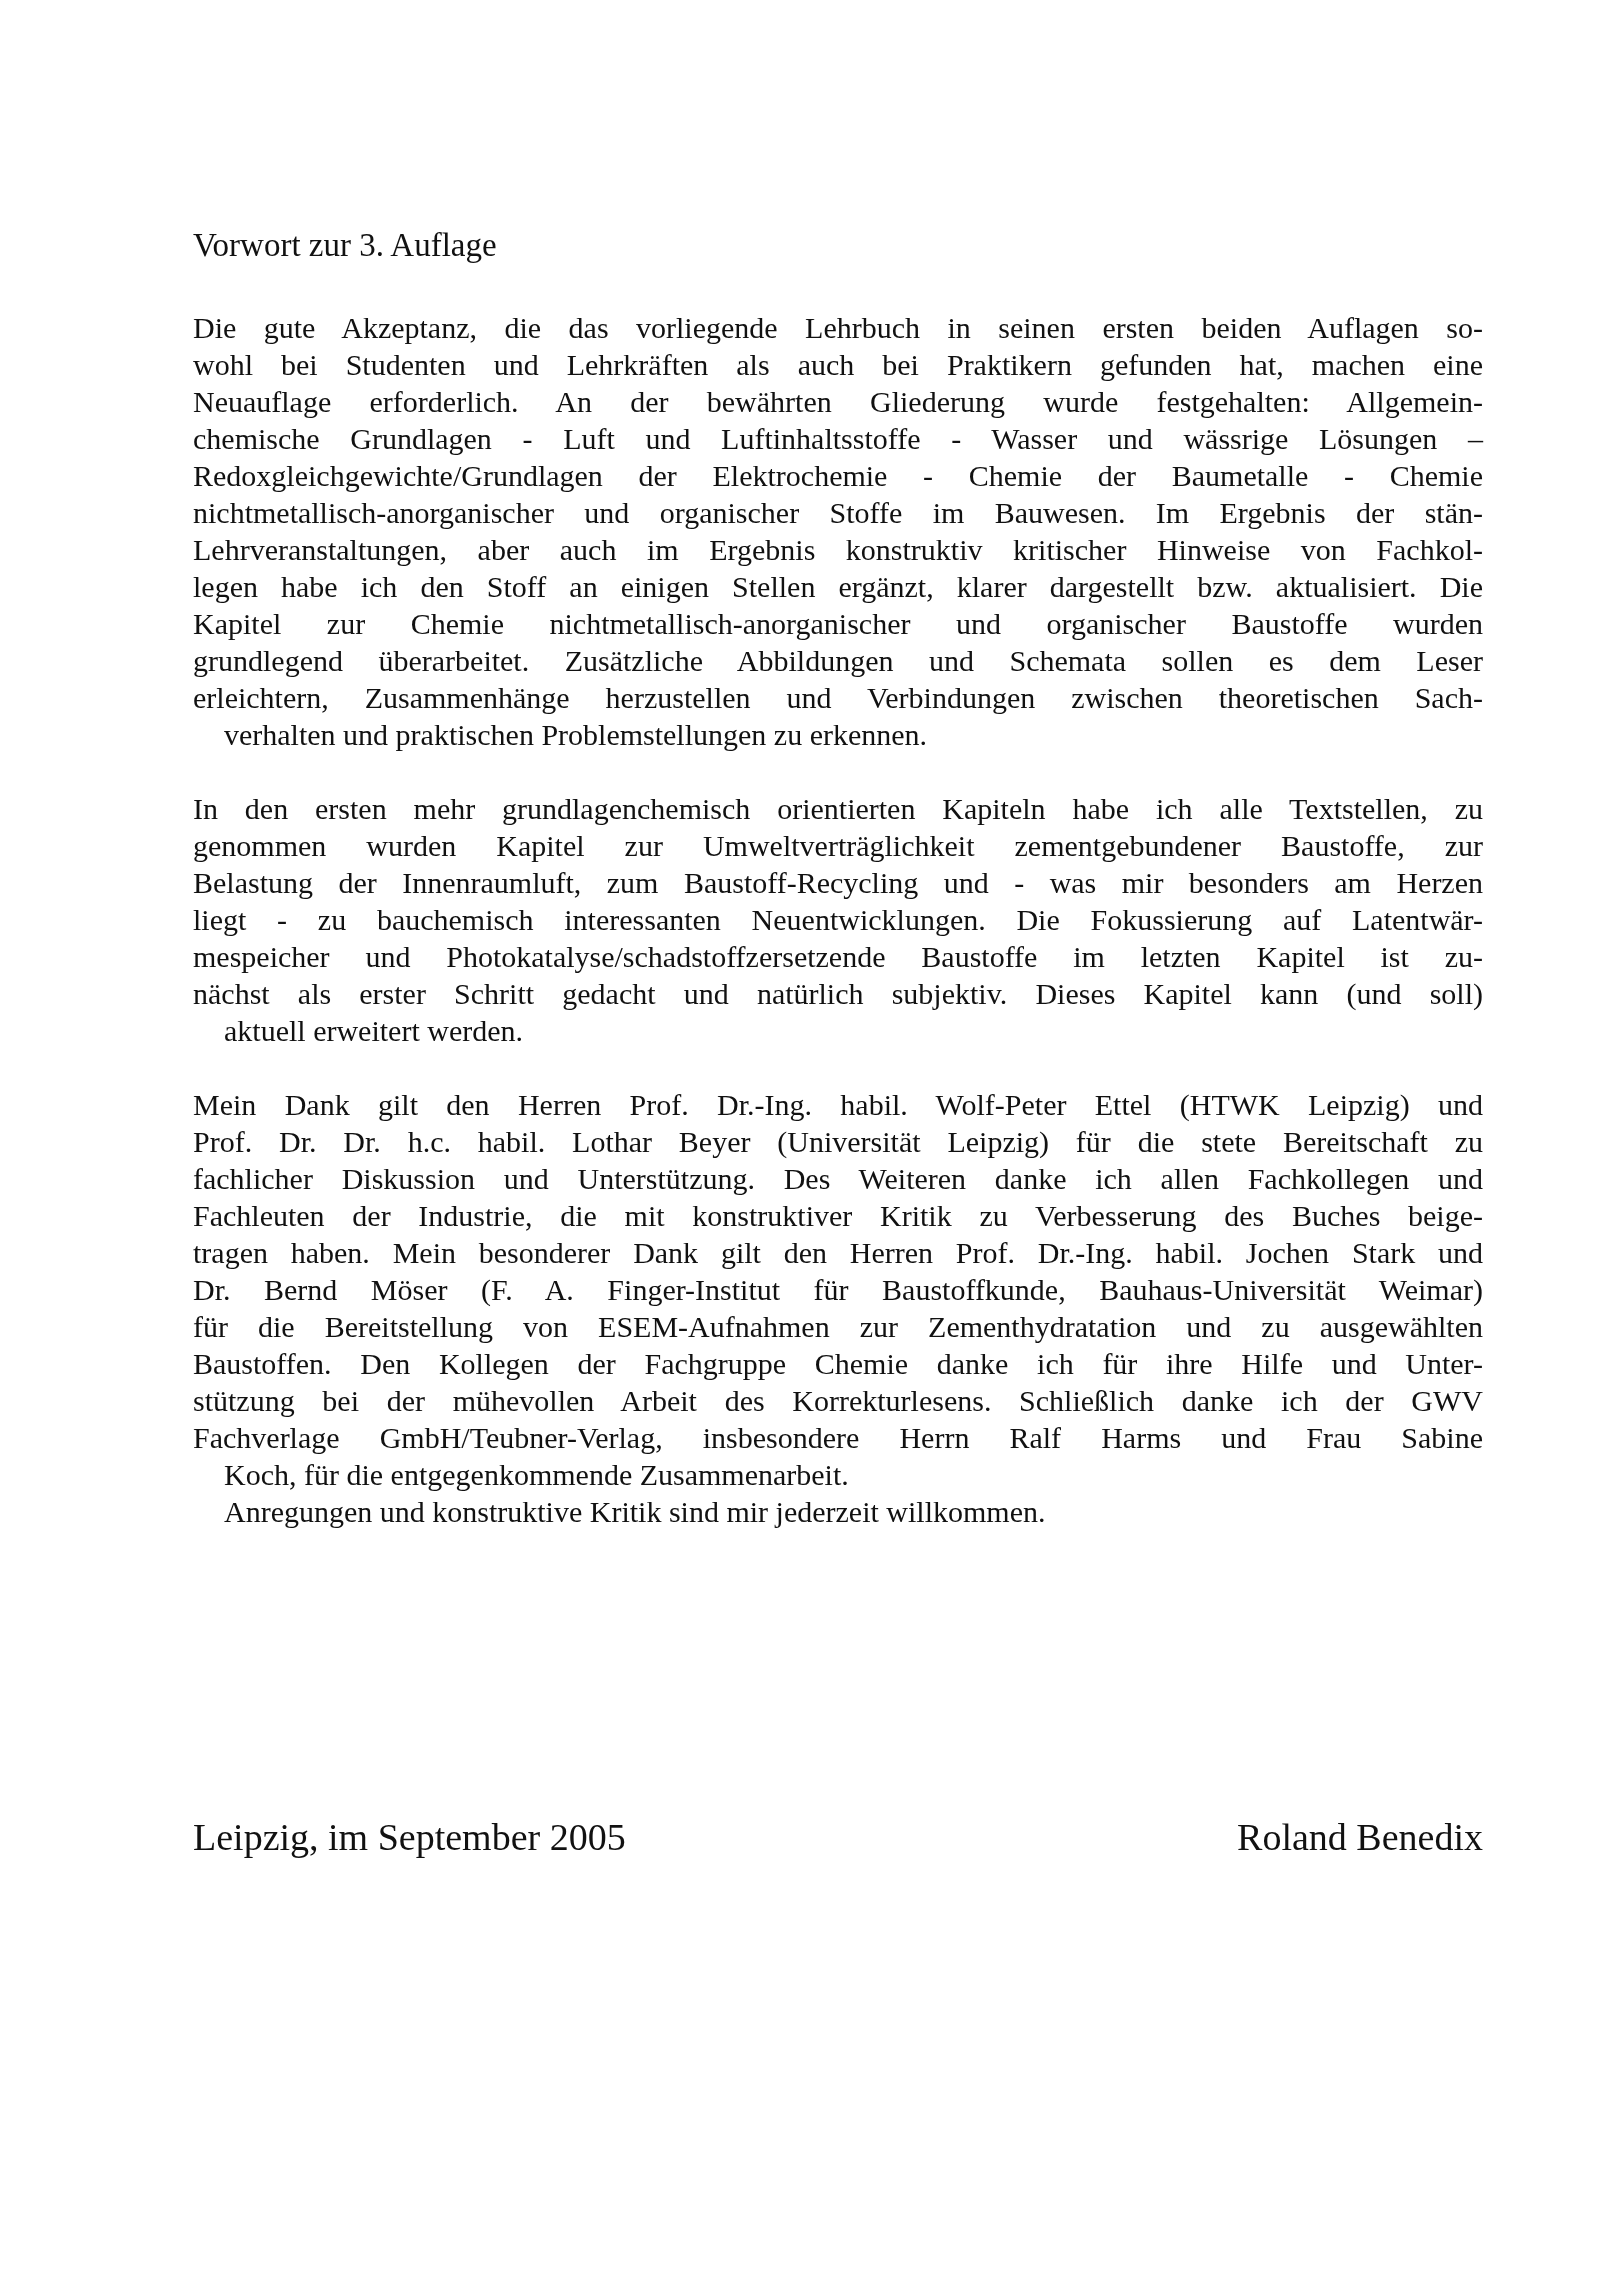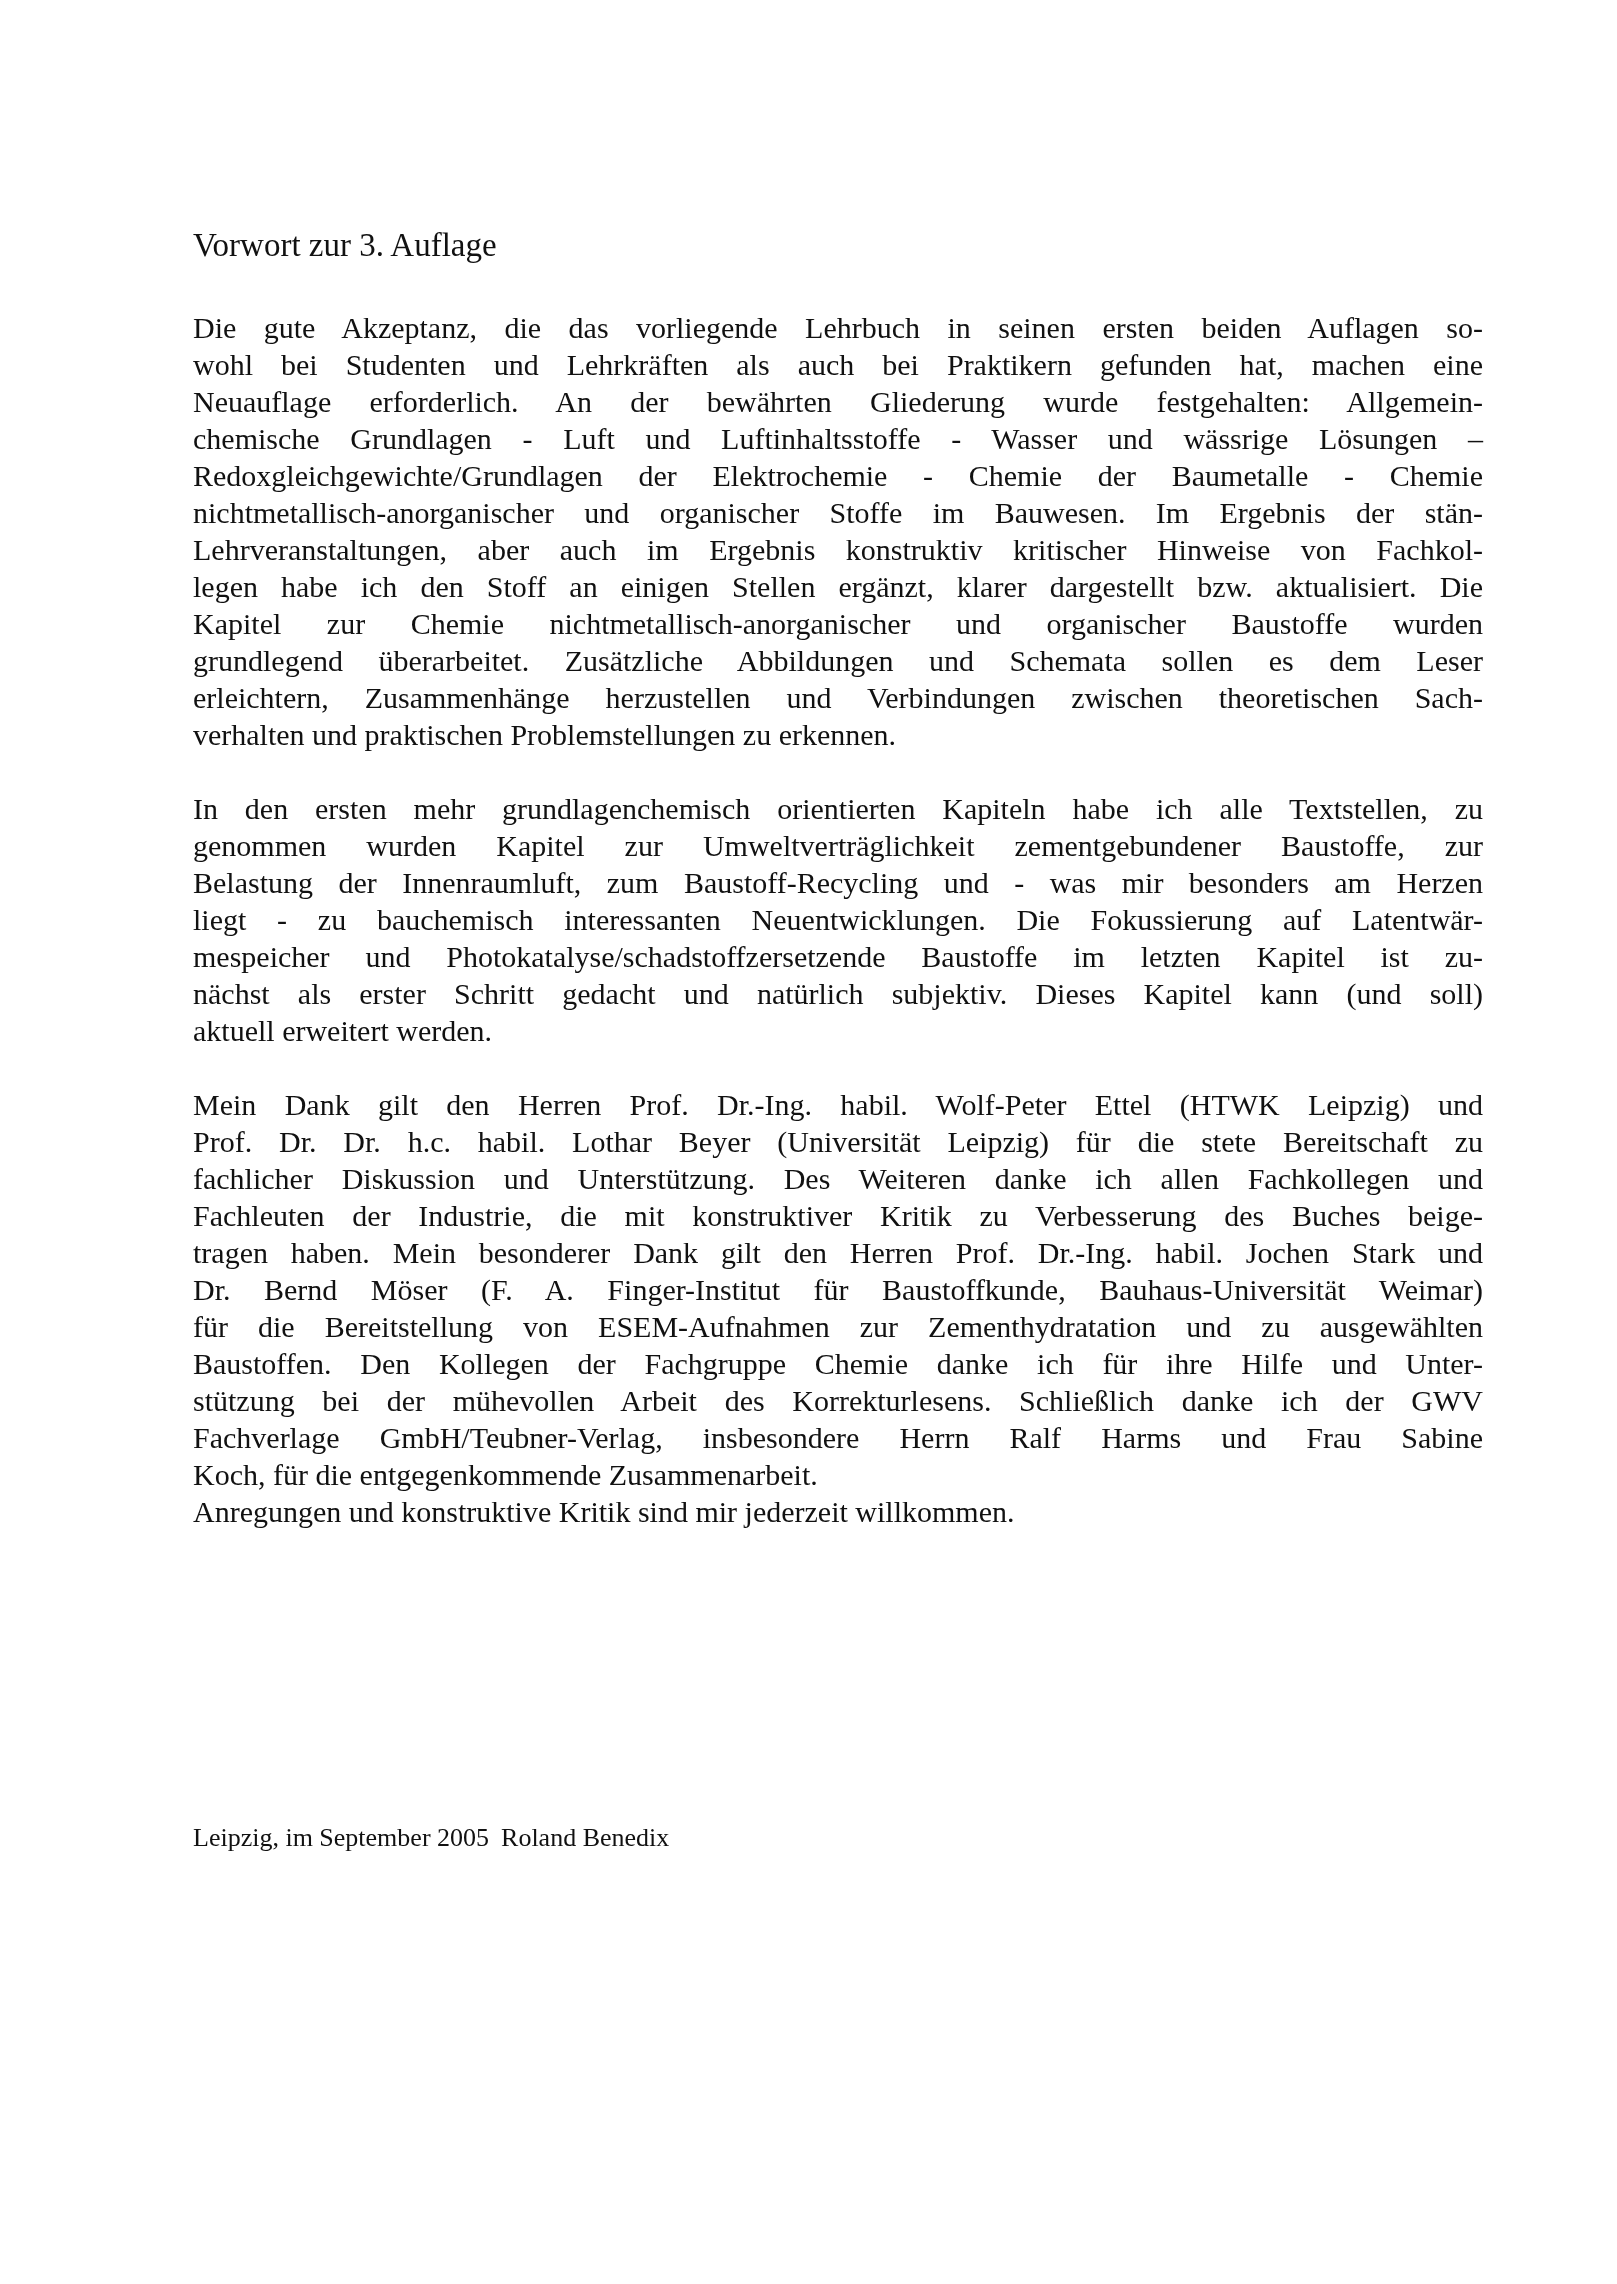--- a/index.html
+++ b/index.html
@@ -13,25 +13,25 @@
     font-size: 33px; font-weight: normal; line-height: 37px; margin: 0;
   }
   .body-text {
     position: absolute; top: 309px; left: 0; width: 1290px;
     font-size: 30px; line-height: 37px;
   }
   .line {
     display: block; text-align: justify; text-align-last: justify;
     white-space: nowrap; height: 37px;
   }
-  .line.last { text-align-last: left; }
+  .line.last { text-align-last: left; margin-left: 31px; }
   .gap { height: 37px; }
   .closing {
     position: absolute; top: 1819px; left: 0; width: 1290px;
-    font-size: 26px; line-height: 37px; display: flex; justify-content: flex-start; gap: 12px;
+    font-size: 38px; line-height: 37px; display: flex; justify-content: space-between; gap: 12px;
   }
 </style>
 </head>
 <body>
 
 <div class="page">
   <h1 class="title">Vorwort zur 3. Auflage</h1>
 
   <div class="body-text">
 

